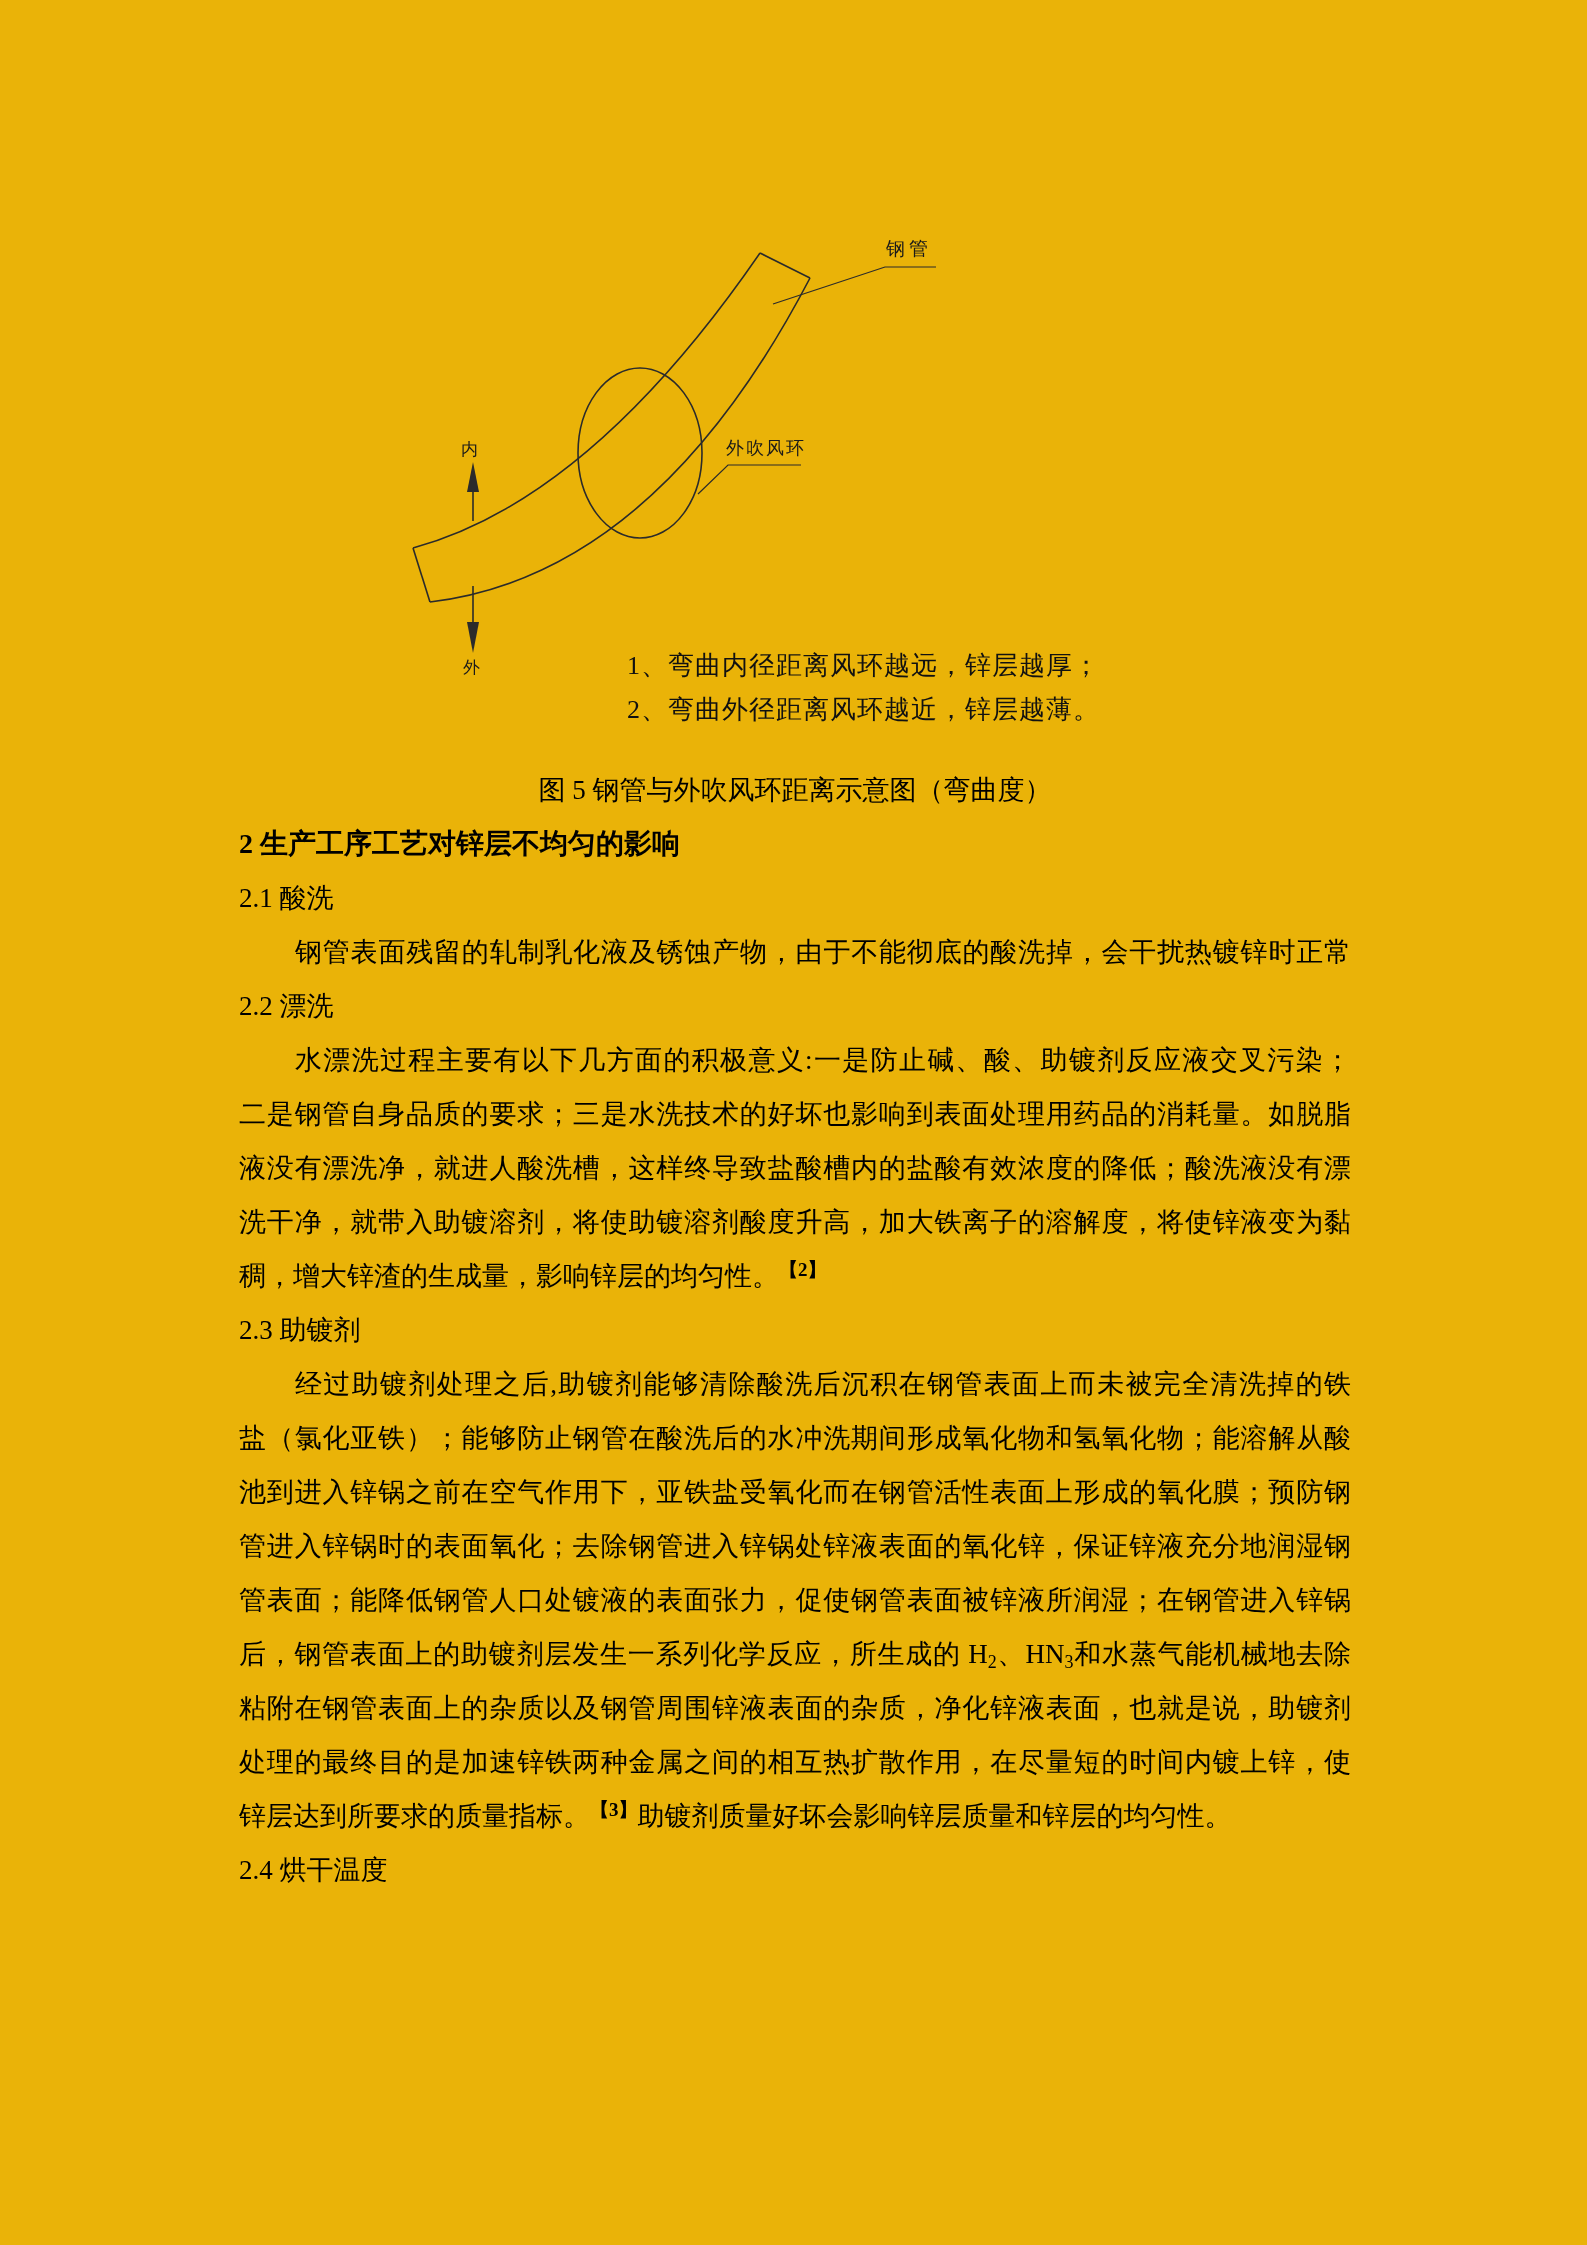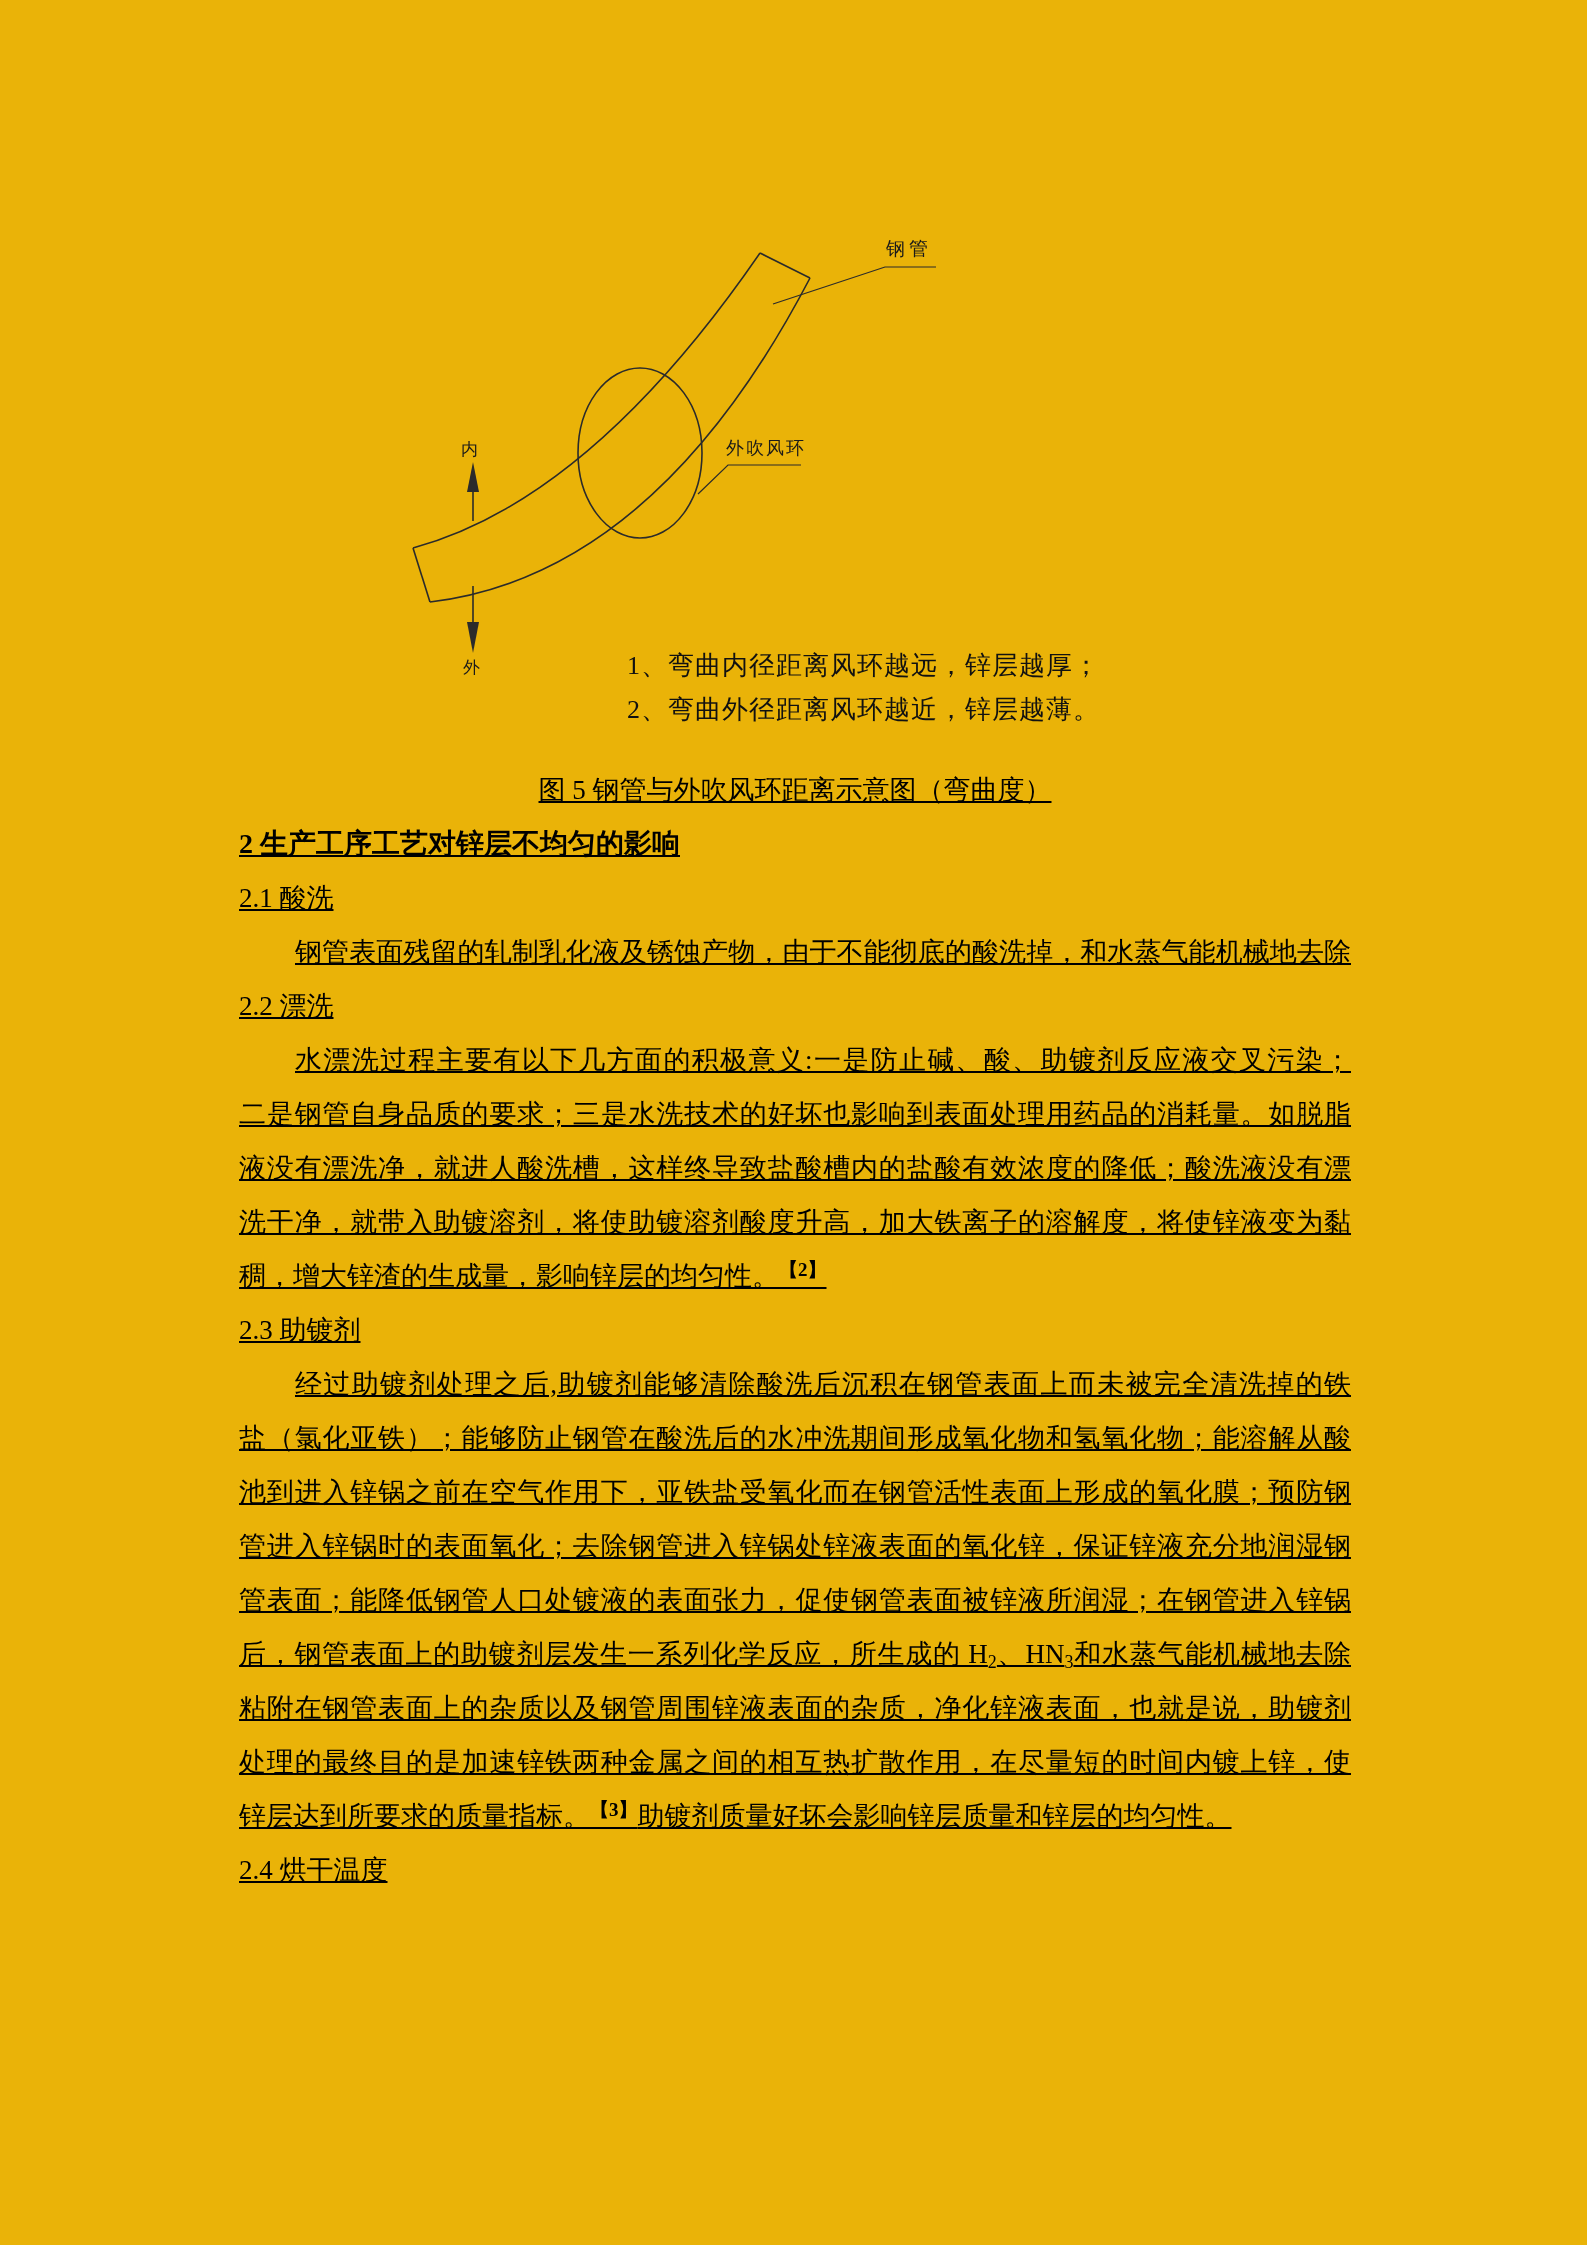--- a/index.html
+++ b/index.html
@@ -14,21 +14,21 @@
   .diagram-svg{position:absolute;left:0;top:0;width:1587px;height:2245px;}
   .dlabel{position:absolute;color:#1a1a1a;white-space:nowrap;}
   .lbl-pipe{left:886px;top:236px;font-size:19px;letter-spacing:4px;}
   .lbl-ring{left:726px;top:436px;font-size:18px;letter-spacing:2px;}
   .lbl-inner{left:461px;top:438px;font-size:17px;}
   .lbl-outer{left:463px;top:656px;font-size:17px;}
   .note{position:absolute;left:627px;font-size:26px;color:#111;white-space:nowrap;letter-spacing:1px;text-align:right;}
   .note-1{top:648px;}
   .note-2{top:692px;}
   .textblock{
-    position:absolute;left:239px;top:763px;width:1112px;text-decoration:underline;
+    position:absolute;left:239px;top:763px;width:1112px;
   }
   .line{
     height:54px;line-height:54px;font-size:27px;
     white-space:nowrap;
   }
   .full{
     text-align:justify;text-align-last:justify;
     white-space:normal;overflow:hidden;height:54px;
   }
   .first{text-indent:56px;}
@@ -77,21 +77,21 @@
   <div class="note note-1">1、弯曲内径距离风环越远，锌层越厚；</div>
   <div class="note note-2">2、弯曲外径距离风环越近，锌层越薄。</div>
 
   <div class="textblock">
 
     <div class="line center">图 5 钢管与外吹风环距离示意图（弯曲度）</div>
 
     <div class="line bold">2 生产工序工艺对锌层不均匀的影响</div>
 
     <div class="line">2.1 酸洗</div>
-    <div class="line full first">钢管表面残留的轧制乳化液及锈蚀产物，由于不能彻底的酸洗掉，和水蒸气能机械地去除</div>
+    <div class="line full first">钢管表面残留的轧制乳化液及锈蚀产物，由于不能彻底的酸洗掉，会干扰热镀锌时正常</div>
 
     <div class="line">2.2 漂洗</div>
     <div class="line full first">水漂洗过程主要有以下几方面的积极意义:一是防止碱、酸、助镀剂反应液交叉污染；</div>
     <div class="line full">二是钢管自身品质的要求；三是水洗技术的好坏也影响到表面处理用药品的消耗量。如脱脂</div>
     <div class="line full">液没有漂洗净，就进人酸洗槽，这样终导致盐酸槽内的盐酸有效浓度的降低；酸洗液没有漂</div>
     <div class="line full">洗干净，就带入助镀溶剂，将使助镀溶剂酸度升高，加大铁离子的溶解度，将使锌液变为黏</div>
     <div class="line"><span>稠，增大锌渣的生成量，影响锌层的均匀性。</span><sup class="ref">【2】</sup></div>
 
     <div class="line">2.3 助镀剂</div>
     <div class="line full first">经过助镀剂处理之后,助镀剂能够清除酸洗后沉积在钢管表面上而未被完全清洗掉的铁</div>

